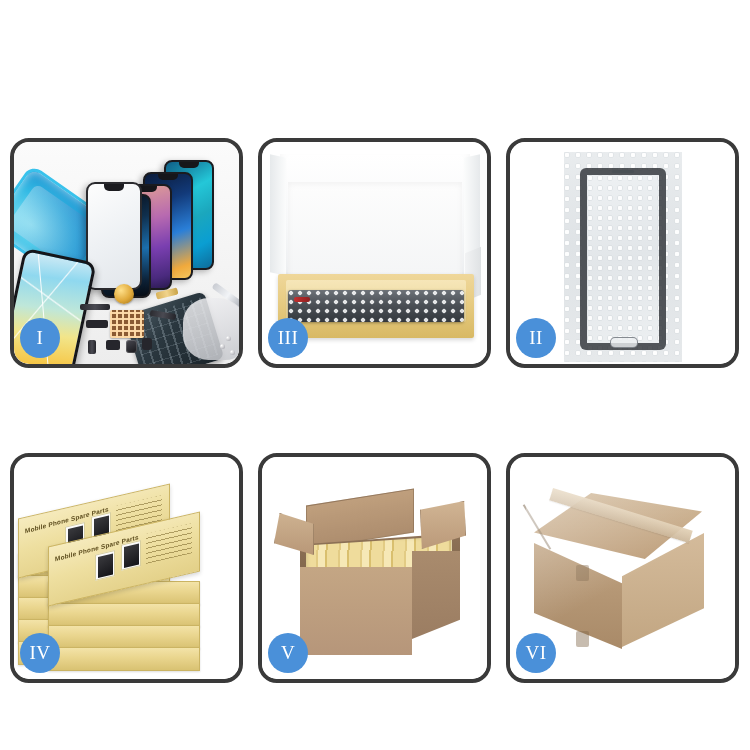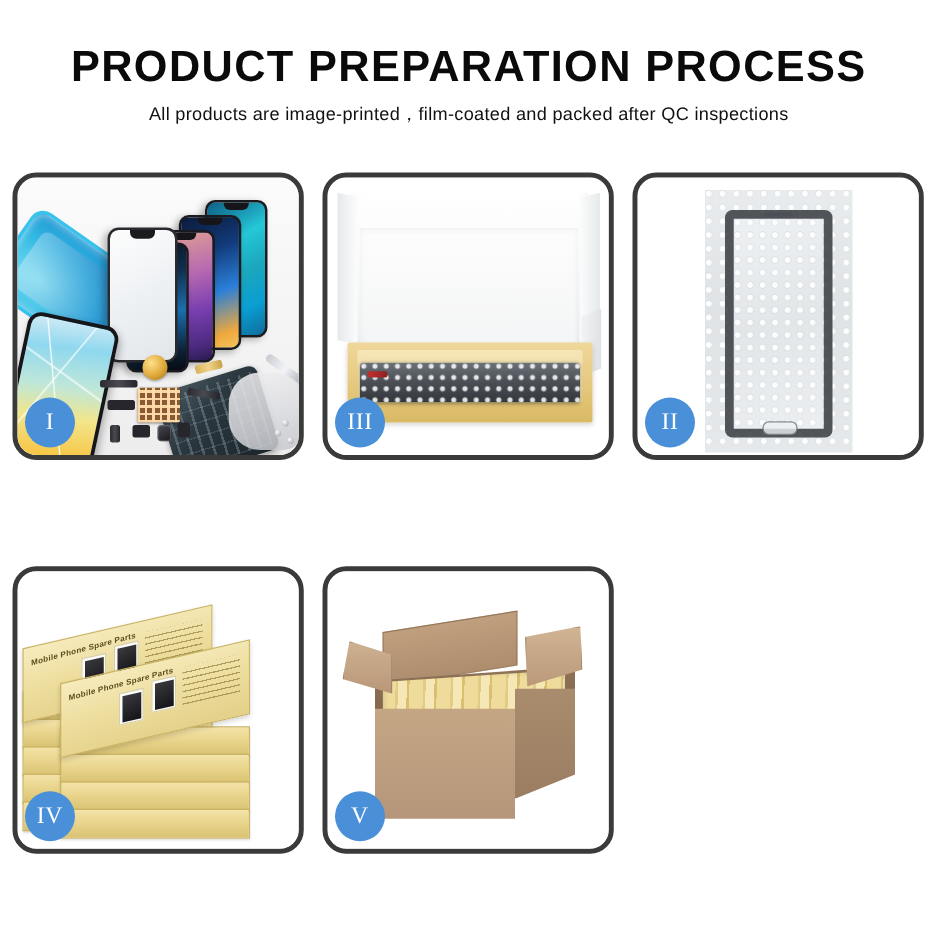--- a/index.html
+++ b/index.html
@@ -544,24 +544,20 @@
     width: 186px; height: 172px;
     background: linear-gradient(150deg, rgba(255,255,255,.42), rgba(255,255,255,0) 55%);
     pointer-events: none;
   }
 </style>
 </head>
 <body>
 
 <div class="page">
 
-  <div class="header">
-    <div class="title">PRODUCT PREPARATION PROCESS</div>
-    <div class="subtitle">All products are image-printed，film-coated and packed after QC inspections</div>
-  </div>
 
   <div class="grid">
 
     <div class="panel">
       <div class="panel-stage">
         <div class="p1-bg"></div>
         <div class="p1-darkphone"></div>
         <div class="p1-blue"></div>
 
         <div class="p1-fan">
@@ -672,15 +668,29 @@
         <div class="p5-inner"></div>
         <div class="p5-goods"></div>
         <div class="p5-flap flap-left"></div>
         <div class="p5-flap flap-right"></div>
         <div class="p5-front"></div>
         <div class="p5-right"></div>
       </div>
       <div class="badge">V</div>
     </div>
 
+    <div class="panel">
+      <div class="panel-stage">
+        <div class="p6-bg"></div>
+        <div class="p6-top"></div>
+        <div class="p6-left"></div>
+        <div class="p6-right"></div>
+        <div class="p6-tape"></div>
+        <div class="p6-seam"></div>
+        <div class="p6-notch" style="left:66px; top:108px;"></div>
+        <div class="p6-notch" style="left:66px; top:174px;"></div>
+        <div class="p6-wrap"></div>
+      </div>
+      <div class="badge">VI</div>
+    </div>
 
   </div>
 </div>
 
 </body></html>

